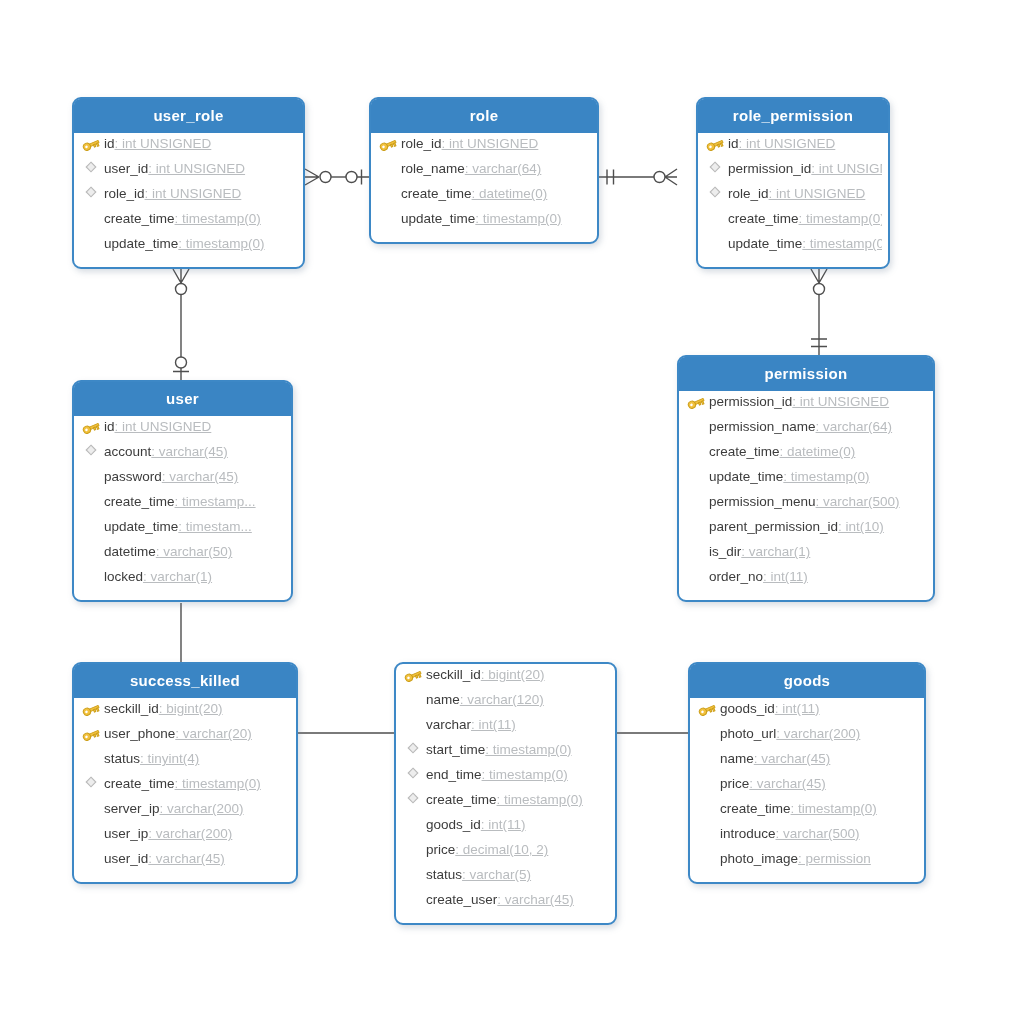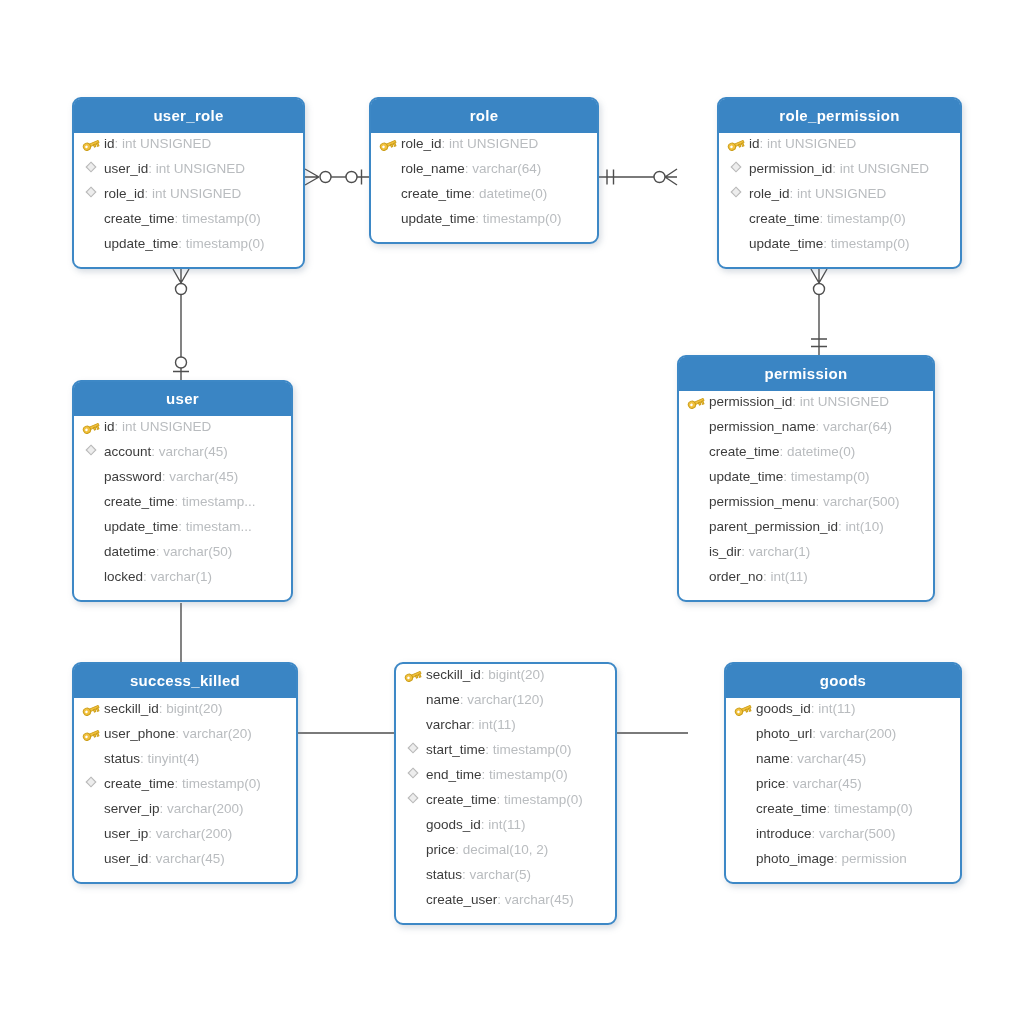--- a/index.html
+++ b/index.html
@@ -70,21 +70,21 @@
     overflow: hidden;
   }
   .icon-cell {
     flex: 0 0 26px;
     width: 26px;
     display: flex;
     align-items: center;
     justify-content: center;
   }
   .col-name { color: var(--name-col); }
-  .col-type { color: var(--type-col); }
+  .col-type { color: var(--type-col); text-decoration: underline; }
 </style>
 </head>
 <body>
 
 <div class="canvas">
 
   <svg class="connectors" viewBox="0 0 1010 1032">
 
     <g>
       <path d="M319,177 L305,169 M319,177 L305,177 M319,177 L305,185"></path>
@@ -207,21 +207,21 @@
           <span class="col-type">: datetime(0)</span>
         </div>
         <div class="col-row">
           <span class="icon-cell"></span>
           <span class="col-name">update_time</span>
           <span class="col-type">: timestamp(0)</span>
         </div>
       </div>
   </div>
 
-  <div class="db-table" style="left:717px; top:97px; width:245px;">
+  <div class="db-table" style="left:696px; top:97px; width:194px;">
     <div class="table-header"><span>role_permission</span></div>
     <div class="table-body">
         <div class="col-row">
           <span class="icon-cell">
             <svg width="19" height="17" viewBox="0 0 19 17">
               <g transform="rotate(-24 9 9)">
                 <rect x="7.2" y="7.6" width="10.2" height="2.6" rx="0.6" fill="#f2c13e" stroke="#cc9e18" stroke-width="0.9"></rect>
                 <rect x="11.2" y="9.8" width="1.6" height="2.6" fill="#f2c13e" stroke="#cc9e18" stroke-width="0.9"></rect>
                 <rect x="14.4" y="9.8" width="1.6" height="3.2" fill="#f2c13e" stroke="#cc9e18" stroke-width="0.9"></rect>
                 <circle cx="4.6" cy="8.9" r="3.6" fill="#f2c13e" stroke="#cc9e18" stroke-width="1"></circle>
@@ -509,21 +509,21 @@
           <span class="col-type">: varchar(5)</span>
         </div>
         <div class="col-row">
           <span class="icon-cell"></span>
           <span class="col-name">create_user</span>
           <span class="col-type">: varchar(45)</span>
         </div>
       </div>
   </div>
 
-  <div class="db-table" style="left:688px; top:662px; width:238px;margin-left:36px;">
+  <div class="db-table" style="left:688px; top:662px; width:238px;">
     <div class="table-header"><span>goods</span></div>
     <div class="table-body">
         <div class="col-row">
           <span class="icon-cell">
             <svg width="19" height="17" viewBox="0 0 19 17">
               <g transform="rotate(-24 9 9)">
                 <rect x="7.2" y="7.6" width="10.2" height="2.6" rx="0.6" fill="#f2c13e" stroke="#cc9e18" stroke-width="0.9"></rect>
                 <rect x="11.2" y="9.8" width="1.6" height="2.6" fill="#f2c13e" stroke="#cc9e18" stroke-width="0.9"></rect>
                 <rect x="14.4" y="9.8" width="1.6" height="3.2" fill="#f2c13e" stroke="#cc9e18" stroke-width="0.9"></rect>
                 <circle cx="4.6" cy="8.9" r="3.6" fill="#f2c13e" stroke="#cc9e18" stroke-width="1"></circle>

